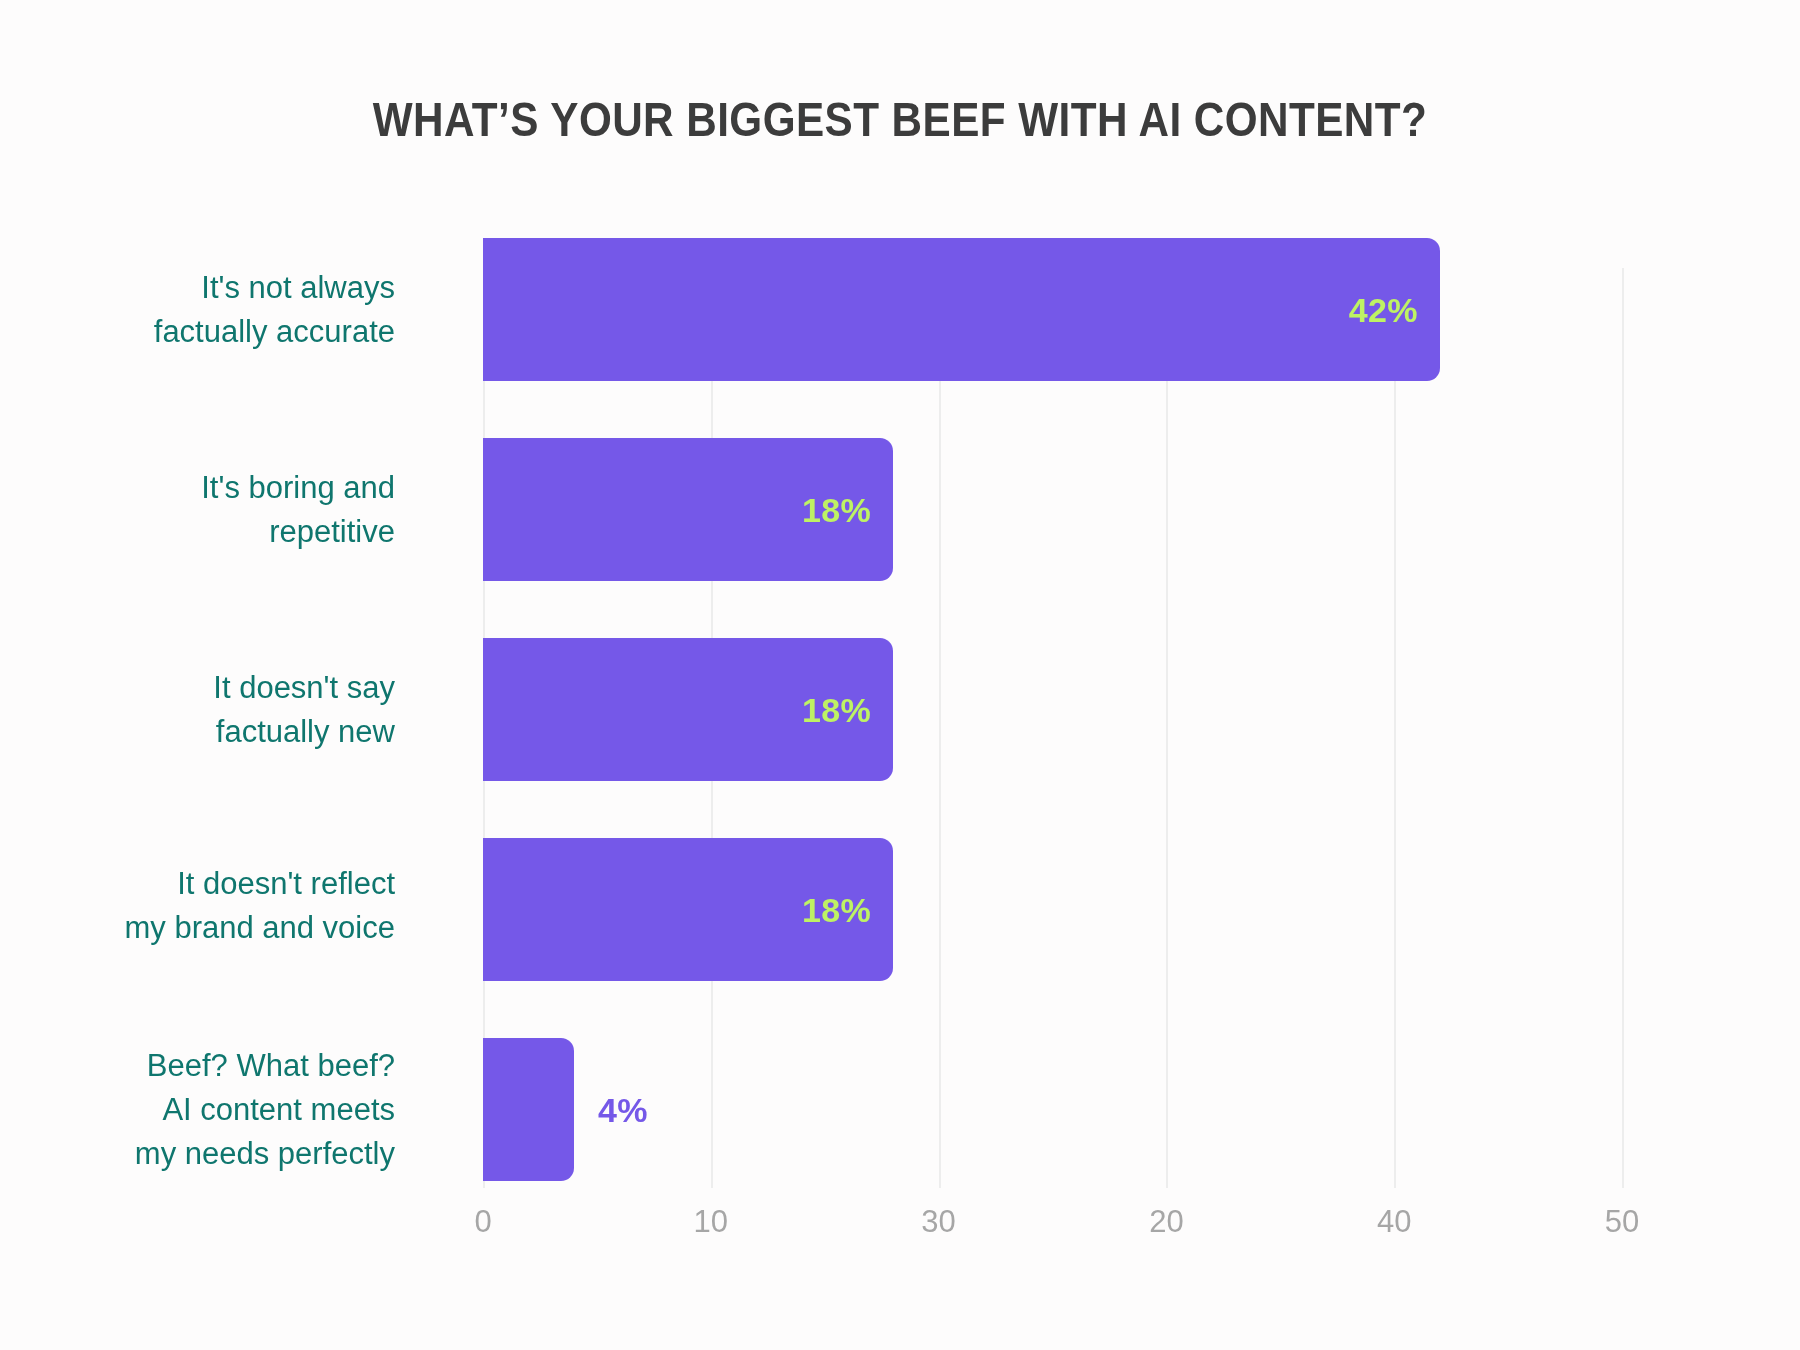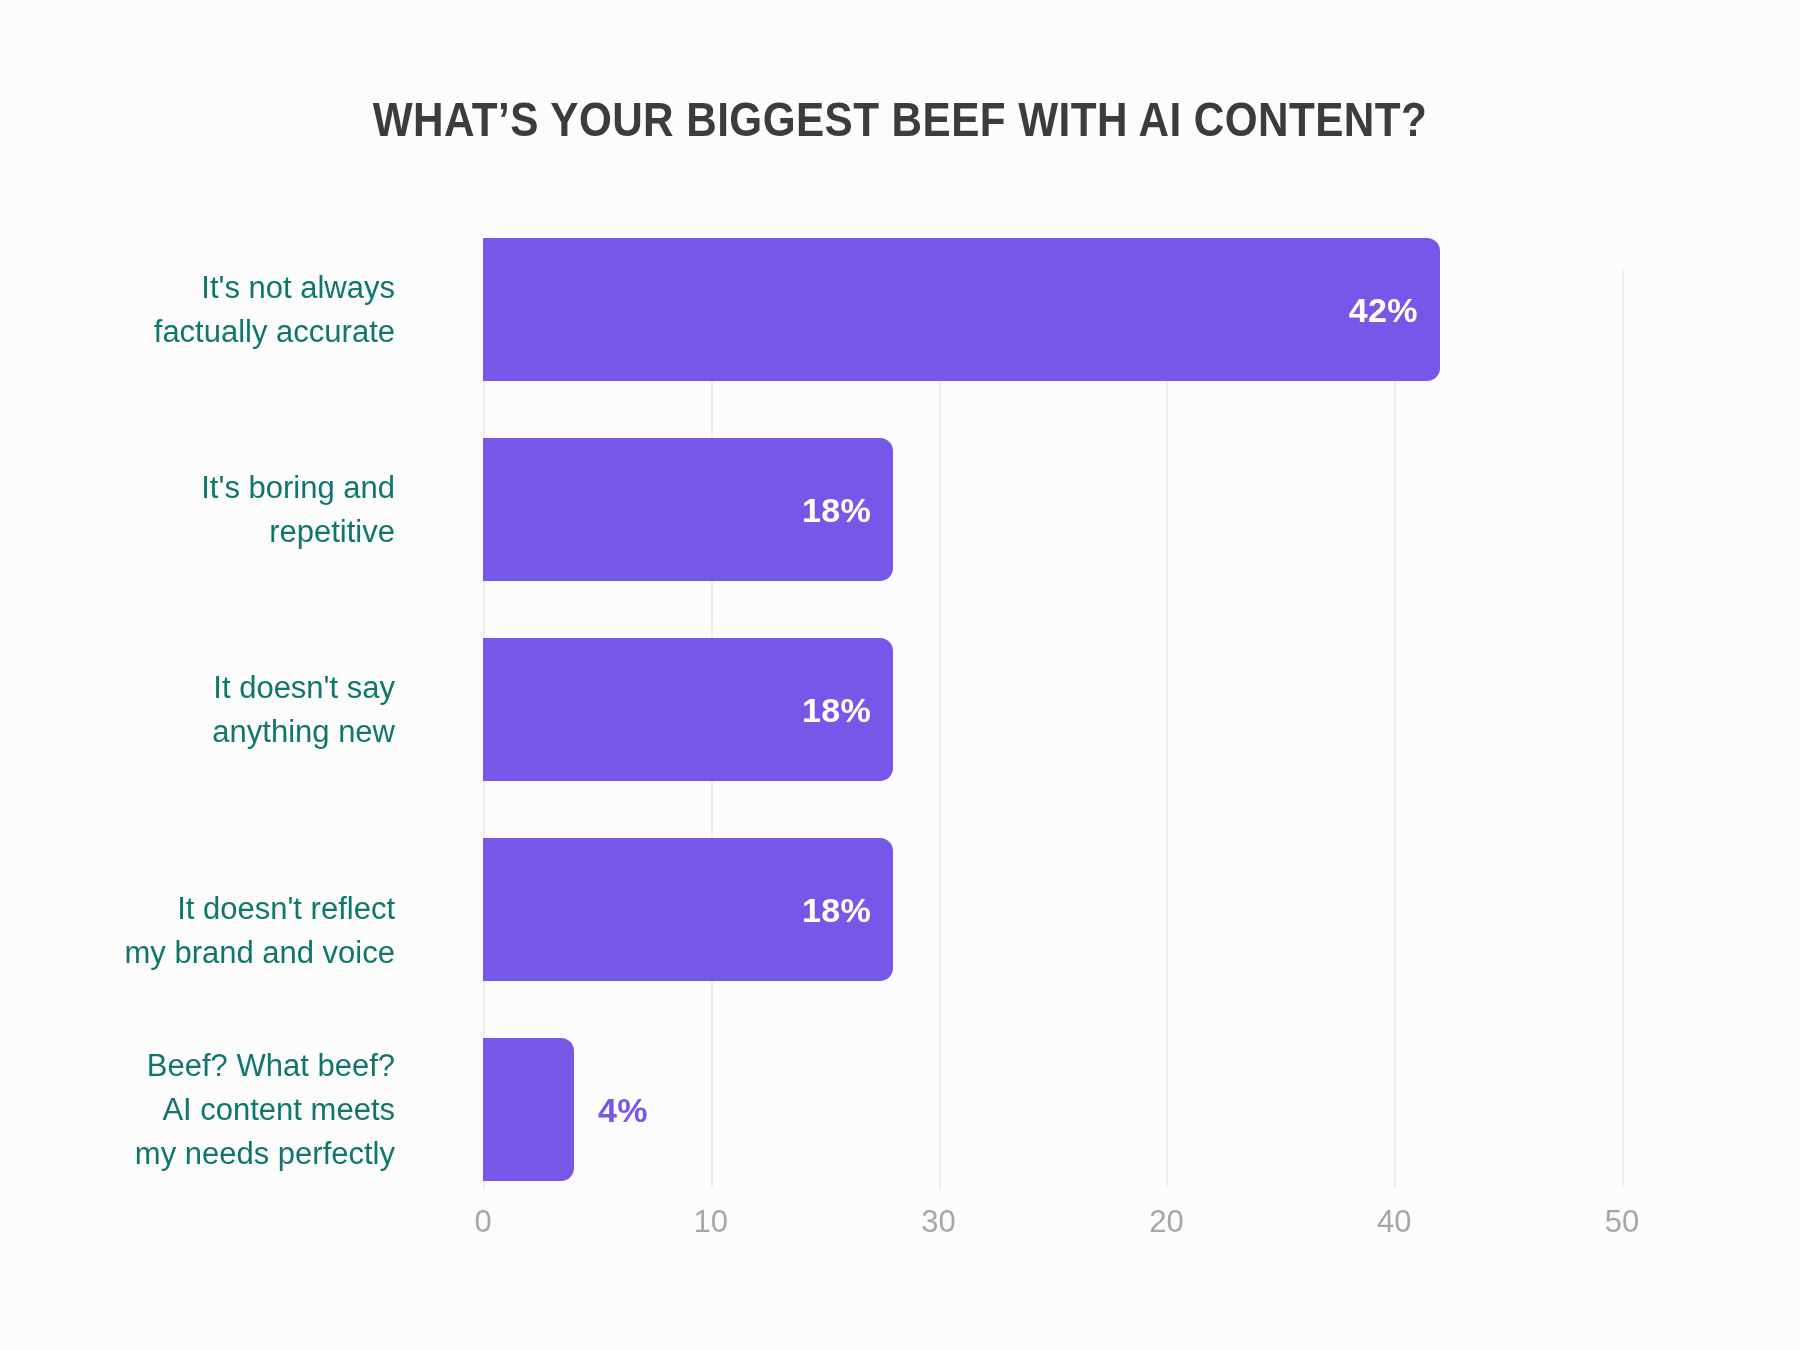--- a/index.html
+++ b/index.html
@@ -76,21 +76,21 @@
   .bar-label {
     position: absolute;
     top: 50%;
     transform: translateY(-50%);
     font-size: 34px;
     font-weight: bold;
     letter-spacing: 0.3px;
     white-space: nowrap;
   }
   .bar-label.inside {
-    color: #ffffff;
+    color: #bef264;
     right: 22px;
   }
   .bar-label.outside {
     color: #7558e8;
   }
 
   
   .cat-label {
     position: absolute;
     right: 1345px; 
@@ -154,22 +154,22 @@
         </div>
       </div>
   </div>
 
   <div id="category-labels">
       <div class="cat-label" style="top: 265.5px;">It's not always
 factually accurate</div>
       <div class="cat-label" style="top: 465.5px; margin-left: 48px;">It's boring and
 repetitive</div>
       <div class="cat-label" style="top: 665.5px;">It doesn't say
-anything new</div>
-      <div class="cat-label" style="top: 887px;">It doesn't reflect
+factually new</div>
+      <div class="cat-label" style="top: 862px;">It doesn't reflect
 my brand and voice</div>
       <div class="cat-label" style="top: 1043.5px; text-align: right;">Beef? What beef?
 AI content meets
 my needs perfectly</div>
     </div>
   <div id="xticks">
       <div class="xtick" style="left: 483px;">0</div>
       <div class="xtick" style="left: 710.8px;">10</div>
       <div class="xtick" style="left: 938.6px;">30</div>
       <div class="xtick" style="left: 1166.4px;">20</div>

